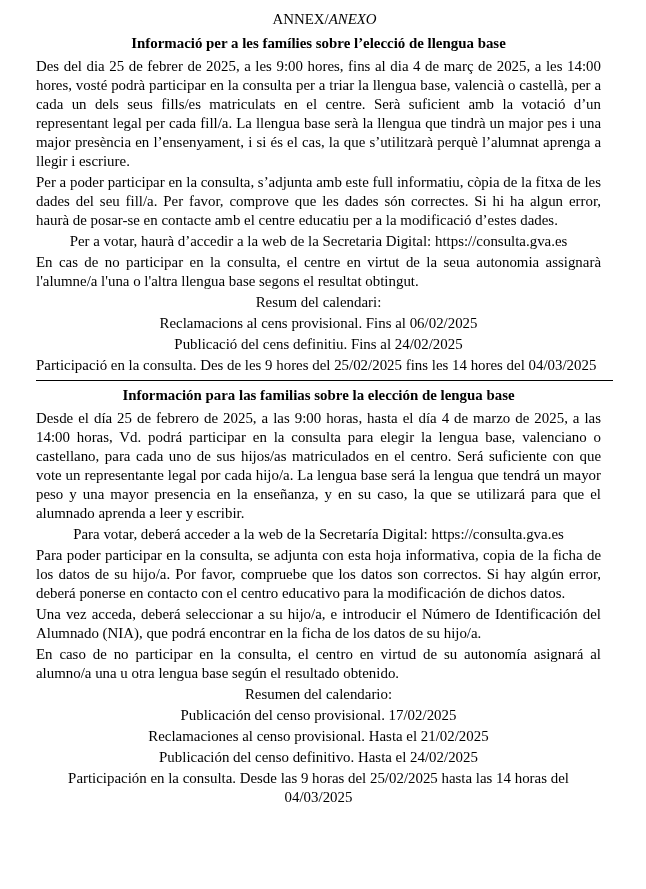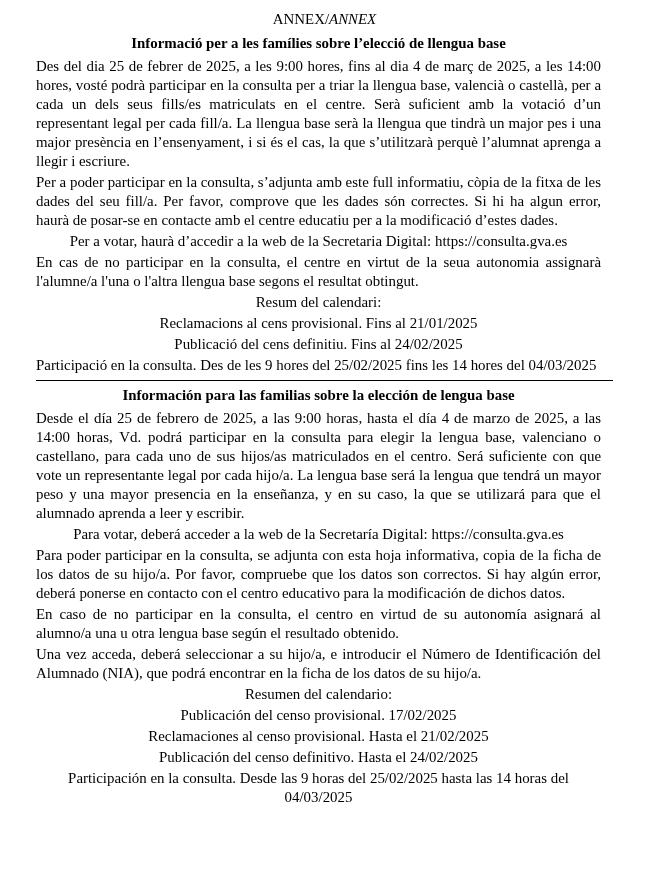--- a/index.html
+++ b/index.html
@@ -37,37 +37,37 @@
   .divider {
     border-top: 1.6px solid #000000;
     margin: 5px 0 4px 0;
     height: 0;
   }
 </style>
 </head>
 <body>
 
 <div class="page">
-  <div class="annex-title"><span>ANNEX/</span><span class="it">ANNEX</span></div>
+  <div class="annex-title"><span>ANNEX/</span><span class="it">ANEXO</span></div>
   <div id="sections">
       <p class="heading">Informació per a les famílies sobre l’elecció de llengua base</p>
       <p class="para justify"><span>Des del dia 25 de febrer de 2025, a les 9:00 hores, fins al dia 4 de març de 2025, a les 14:00 hores, vosté podrà participar en la </span><span class="b">consulta per a triar la llengua base, valencià o castellà</span><span>, per a cada un dels seus fills/es matriculats en el centre. Serà suficient amb la votació d’un representant legal per cada fill/a. La llengua base serà la llengua que tindrà un major pes i una major presència en l’ensenyament, i si és el cas, la que s’utilitzarà perquè l’alumnat aprenga a llegir i escriure.</span></p>
       <p class="para justify"><span>Per a poder participar en la consulta, s’adjunta amb este full informatiu, còpia de la fitxa de les dades del seu fill/a. Per favor, comprove que les dades són correctes. Si hi ha algun error, haurà de posar-se en contacte amb el centre educatiu per a la modificació d’estes dades.</span></p>
       <p class="para left"><span>Per a votar, haurà d’accedir a la web de la Secretaria Digital: </span><span class="b">https://consulta.gva.es</span></p>
       <p class="para justify"><span>En cas de no participar en la consulta, el centre en virtut de la seua autonomia assignarà l'alumne/a l'una o l'altra llengua base segons el resultat obtingut.</span></p>
       <p class="para left"><span>Resum del calendari:</span></p>
-      <p class="para left"><span>Reclamacions al cens provisional. Fins al 21/01/2025</span></p>
+      <p class="para left"><span>Reclamacions al cens provisional. Fins al 06/02/2025</span></p>
       <p class="para left"><span>Publicació del cens definitiu. Fins al 24/02/2025</span></p>
       <p class="para justify"><span class="b">Participació en la consulta. Des de les 9 hores del 25/02/2025 fins les 14 hores del 04/03/2025</span></p>
       <div class="divider"></div>
       <p class="heading">Información para las familias sobre la elección de lengua base</p>
       <p class="para justify"><span>Desde el día 25 de febrero de 2025, a las 9:00 horas, hasta el día 4 de marzo de 2025, a las 14:00 horas, Vd. podrá participar en la </span><span class="b">consulta para elegir la lengua base, valenciano o castellano</span><span>, para cada uno de sus hijos/as matriculados en el centro. Será suficiente con que vote un representante legal por cada hijo/a. La lengua base será la lengua que tendrá un mayor peso y una mayor presencia en la enseñanza, y en su caso, la que se utilizará para que el alumnado aprenda a leer y escribir.</span></p>
       <p class="para left"><span>Para votar, deberá acceder a la web de la Secretaría Digital: </span><span class="b">https://consulta.gva.es</span></p>
       <p class="para justify"><span>Para poder participar en la consulta, se adjunta con esta hoja informativa, copia de la ficha de los datos de su hijo/a. Por favor, compruebe que los datos son correctos. Si hay algún error, deberá ponerse en contacto con el centro educativo para la modificación de dichos datos.</span></p>
+      <p class="para justify"><span>Una vez acceda, deberá seleccionar a su hijo/a, e introducir el Número de Identificación del Alumnado (NIA), que podrá encontrar en la ficha de los datos de su hijo/a.</span></p>
       <p class="para justify"><span>En caso de no participar en la consulta, el centro en virtud de su autonomía asignará al alumno/a una u otra lengua base según el resultado obtenido.</span></p>
-      <p class="para justify"><span>Una vez acceda, deberá seleccionar a su hijo/a, e introducir el Número de Identificación del Alumnado (NIA), que podrá encontrar en la ficha de los datos de su hijo/a.</span></p>
       <p class="para left"><span>Resumen del calendario:</span></p>
       <p class="para left"><span>Publicación del censo provisional. 17/02/2025</span></p>
       <p class="para left"><span>Reclamaciones al censo provisional. Hasta el 21/02/2025</span></p>
       <p class="para left"><span>Publicación del censo definitivo. Hasta el 24/02/2025</span></p>
       <p class="para left"><span class="b">Participación en la consulta. Desde las 9 horas del 25/02/2025 hasta las 14 horas del 04/03/2025</span></p>
     </div>
 </div>
 
 </body></html>

